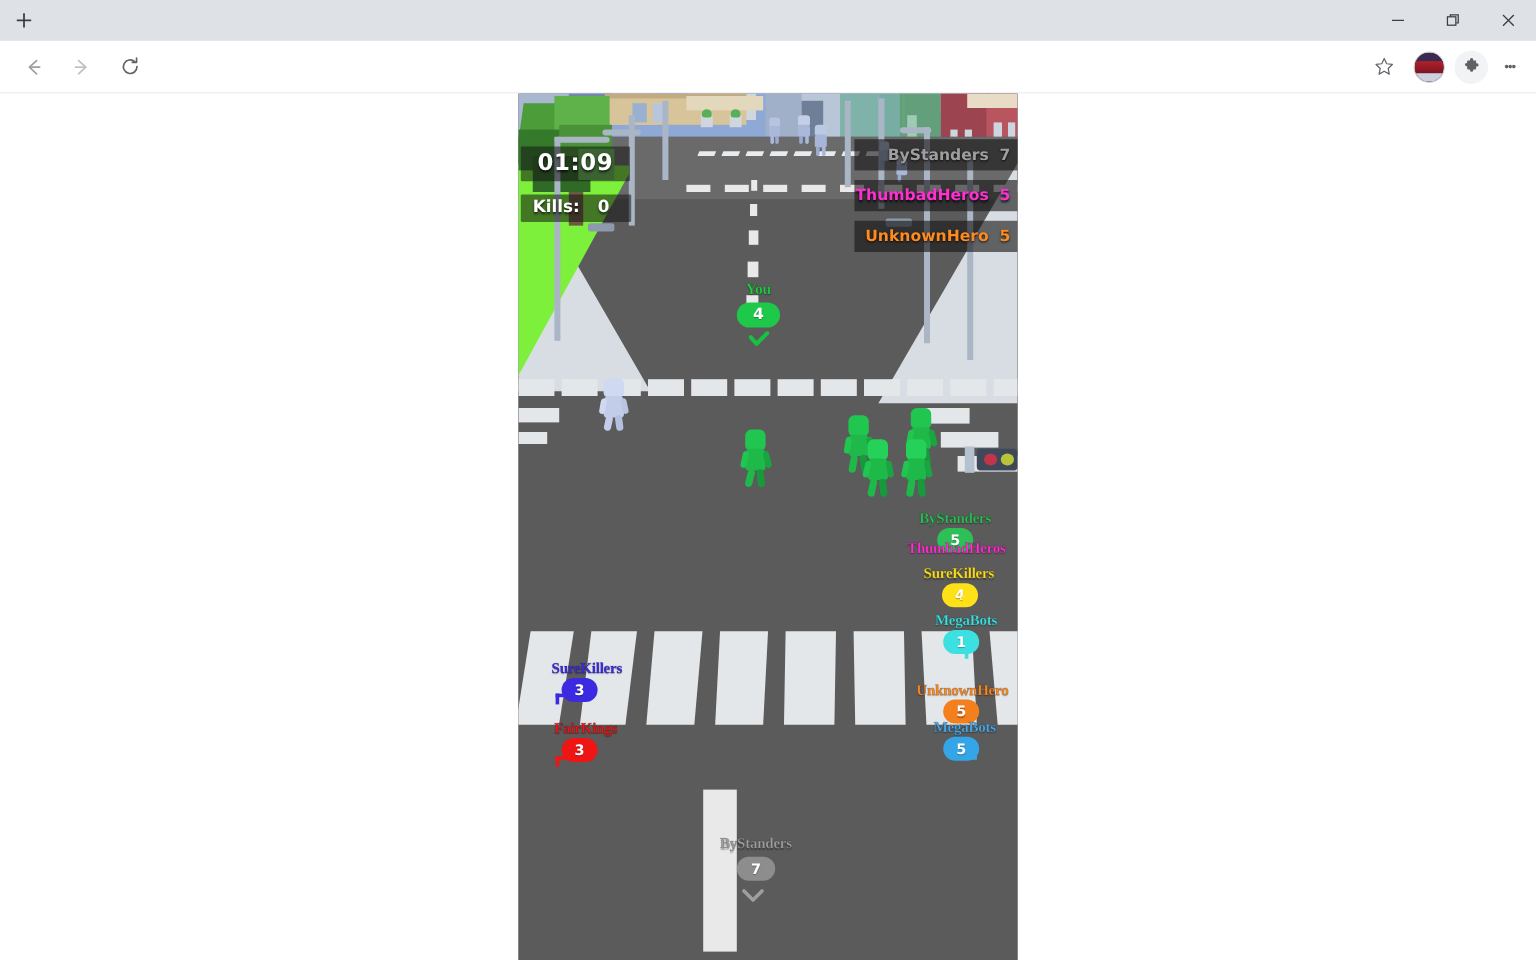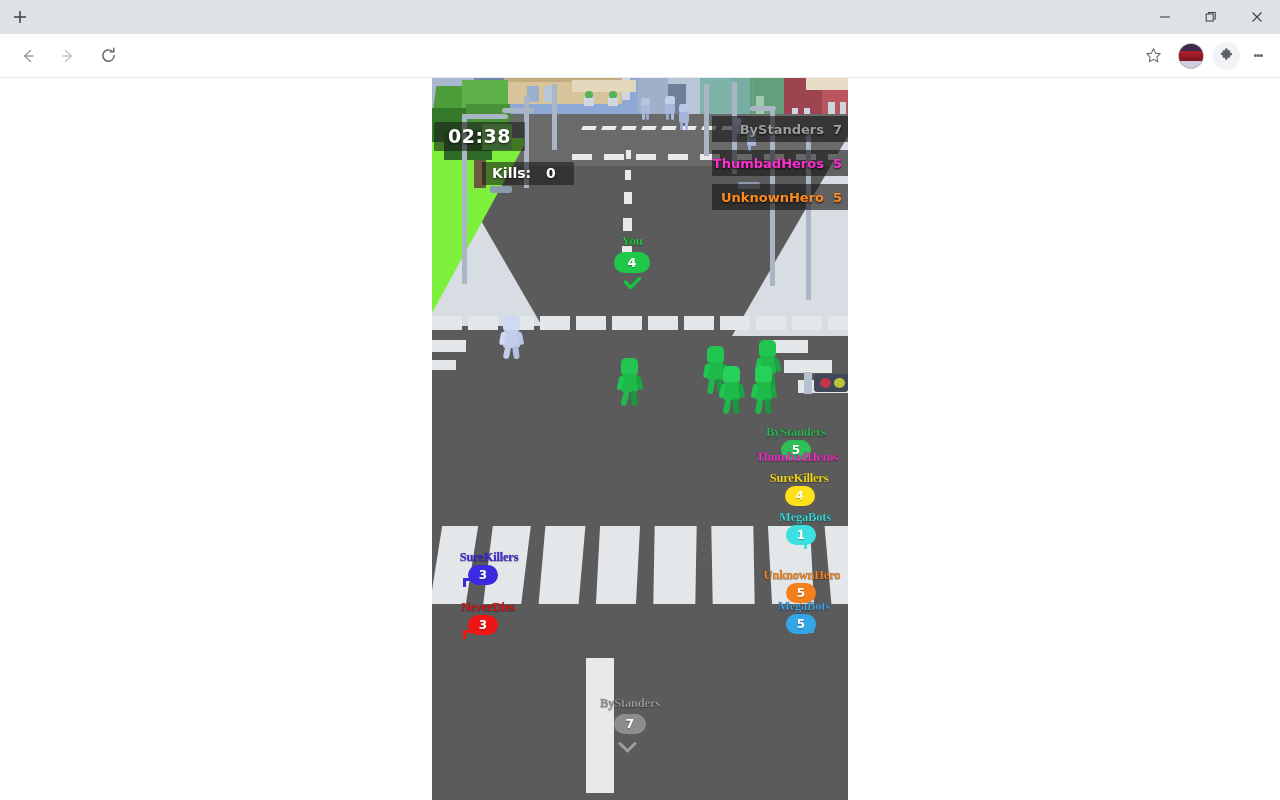--- a/index.html
+++ b/index.html
@@ -232,21 +232,20 @@
     border-radius:1px;
   }
   .hud-kills {
     position:absolute; left:2px; top:84px;
     background: rgba(20,20,20,.55);
     padding: 3px 18px 4px 10px;
     color:#fff; font-size:14px; font-weight:bold;
     font-family:"DejaVu Sans", sans-serif;
     text-shadow: 0 1px 2px rgba(0,0,0,.7);
     border-radius:1px;
-    margin-left:48px;
   }
   .hud-kills .kv { margin-left: 10px; }
 
   .leaderboard { position:absolute; right:0px; top:38px; width:136px; }
   .lb-row {
     background: rgba(22,22,22,.62);
     height: 26px; margin-bottom: 8px;
     display:flex; align-items:center; justify-content:flex-end;
     padding-right: 6px;
     font-weight:bold; font-size:13px;
@@ -582,21 +581,21 @@
           <div class="head" style="left:3px; top:0; width:17px; height:17px; background:#25d158;"></div>
           <div class="body" style="left:3px; top:16px; width:17px; height:18px; background:#1fb94a;"></div>
           <div class="arm" style="left:0px; top:18px; width:5px; height:14px; background:#21c651; transform:rotate(12deg);"></div>
           <div class="arm" style="left:19px; top:18px; width:5px; height:14px; background:#19a641; transform:rotate(-12deg);"></div>
           <div class="leg" style="left:4px; top:33px; width:6px; height:15px; background:#1fb94a; transform:rotate(10deg);"></div>
           <div class="leg" style="left:13px; top:33px; width:6px; height:15px; background:#17993c; transform:rotate(-6deg);"></div>
         </div>
       </div>
 
       <div class="hud-timer">
-        <span>02:38</span>
+        <span>01:09</span>
       </div>
       <div class="hud-kills">
         <span>Kills:</span>
         <span class="kv">0</span>
       </div>
 
       <div class="leaderboard">
         <div class="lb-row">
           <span class="lb-name" style="color:#9e9e9e">ByStanders</span>
           <span class="lb-score" style="color:#9e9e9e">7</span>
@@ -661,21 +660,21 @@
       </div>
 
       <div class="tag" style="left:5px; top:472px; width:104px;">
         <div class="tag-name" style="color:#3d2ae8; font-size:12.5px;">SureKillers</div>
       </div>
       <div class="tag" style="left:33px; top:487px; width:36px;">
         <div class="tag-pill" style="background:#3b2ae0; font-size:12px; padding:4px 11px;">3</div>
       </div>
 
       <div class="tag" style="left:10px; top:522px; width:92px;">
-        <div class="tag-name" style="color:#ef1515; font-size:12.5px;">NeverDies</div>
+        <div class="tag-name" style="color:#ef1515; font-size:12.5px;">FairKings</div>
       </div>
       <div class="tag" style="left:33px; top:537px; width:36px;">
         <div class="tag-pill" style="background:#ef1515; font-size:12px; padding:4px 11px;">3</div>
       </div>
 
       <div class="tag" style="left:150px; top:618px; width:96px;">
         <div class="tag-name" style="color:#9e9e9e; font-size:12.5px;">ByStanders</div>
         <div class="tag-pill" style="background:#8d8d8d; font-size:12px; padding:4px 12px; margin-top:3px;">7</div>
       </div>
       <div class="chev" style="left:186px; top:662px;">

